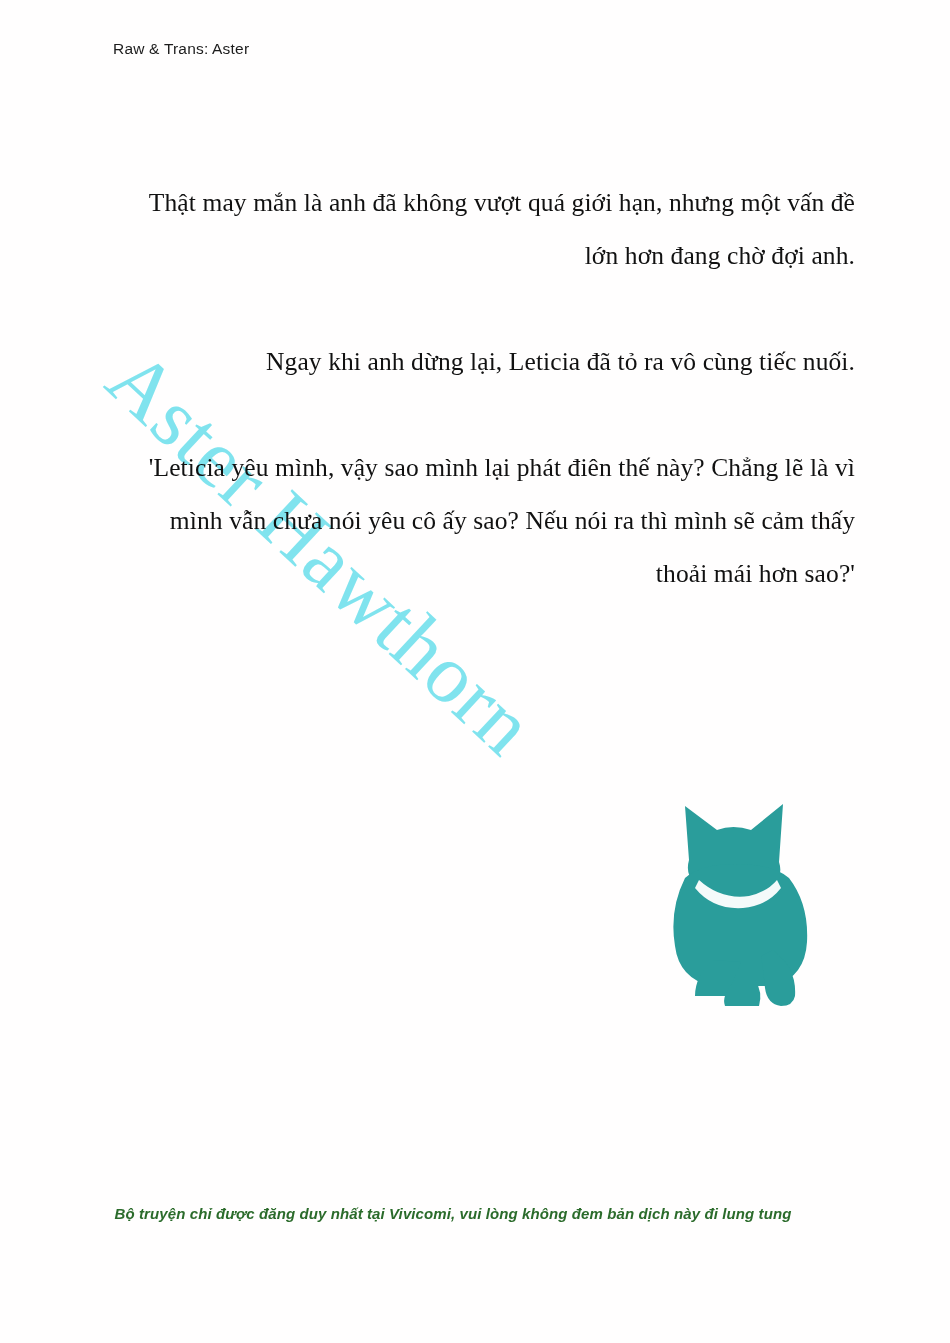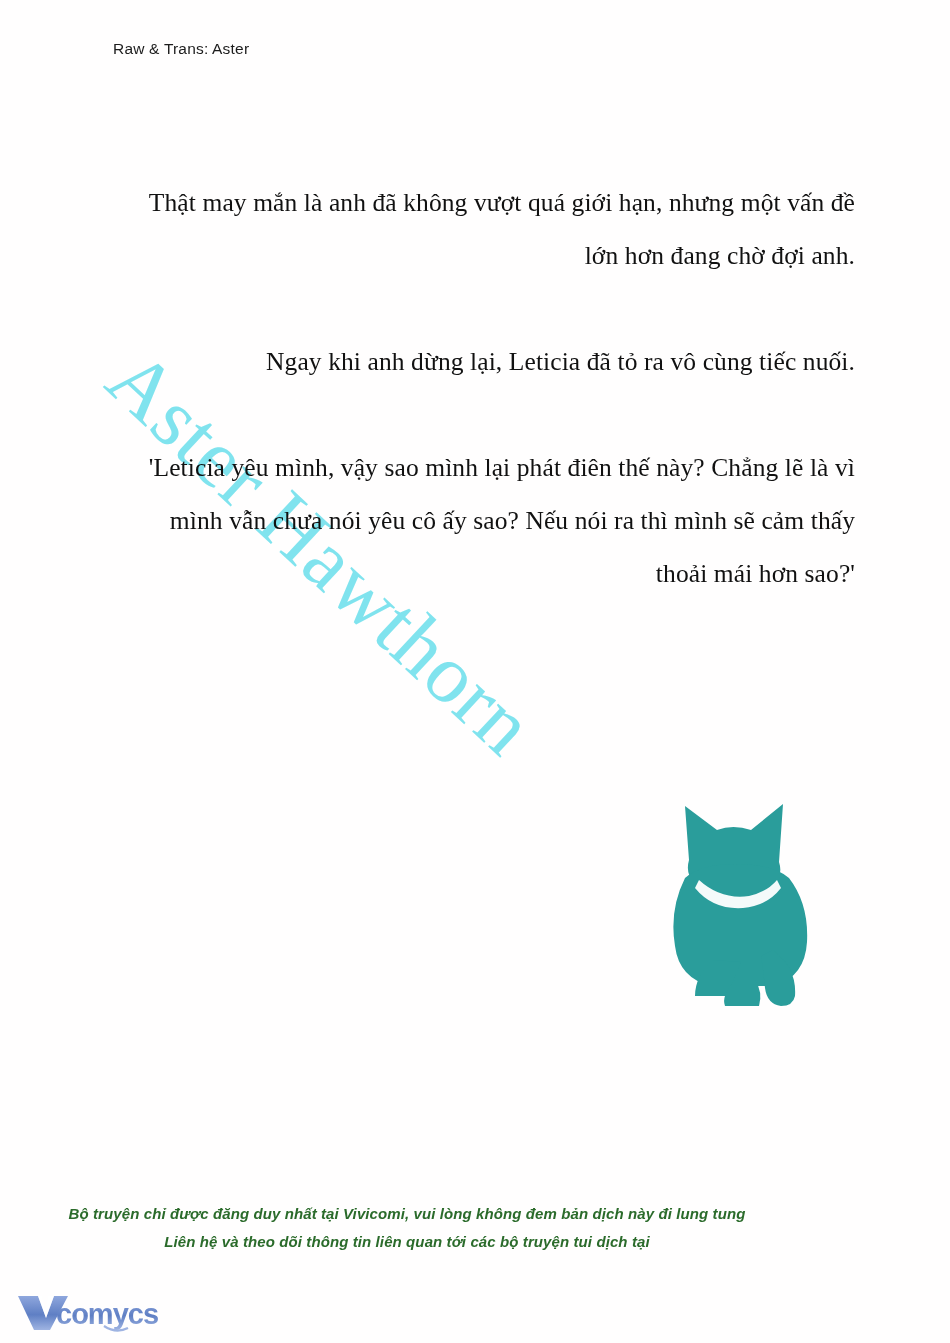--- a/index.html
+++ b/index.html
@@ -86,20 +86,21 @@
   }
 
   
   #footer {
     position: absolute;
     left: 0;
     top: 1200px;
     width: 814px;
     text-align: center;
     z-index: 3;
+    padding-left: 46px;
   }
   .footer-line {
     font-family: "Liberation Sans", sans-serif;
     font-style: italic;
     font-weight: bold;
     font-size: 15px;
     color: #2b6b2b;
     line-height: 28px;
     letter-spacing: 0.1px;
     white-space: nowrap;
@@ -146,35 +147,16 @@
 
         <path d="M80 180 Q66 196 70 206 L104 206 Q108 192 100 180 Z"></path>
       </g>
 
       <path d="M44 80 Q66 100 94 96 Q112 92 122 80 L126 88 Q112 106 88 108 Q58 110 40 88 Z" fill="#ffffff" opacity="0.95"></path>
     </svg>
   </div>
 
   <div id="footer">
     <div class="footer-line">Bộ truyện chỉ được đăng duy nhất tại Vivicomi, vui lòng không đem bản dịch này đi lung tung</div>
-    <div class="footer-line">Liên hệ và theo dõi thông tin liên quan tới các bộ truyện tui dịch tại</div>
   </div>
 
-  <div id="logo">
-    <svg viewBox="0 0 150 48" width="150" height="48" xmlns="http://www.w3.org/2000/svg">
-      <defs>
-        <linearGradient id="lg" x1="0" y1="0" x2="0" y2="1">
-          <stop offset="0%" stop-color="#8fa7dd"></stop>
-          <stop offset="55%" stop-color="#5f7fc4"></stop>
-          <stop offset="100%" stop-color="#9fb4e2"></stop>
-        </linearGradient>
-      </defs>
-
-      <path d="M6 8 L26 8 L34 30 L42 8 L56 8 L38 42 L22 42 Z" fill="url(#lg)"></path>
-      <path d="M26 8 L34 30 L42 8 L36 8 L33 20 L30 8 Z" fill="#ffffff" opacity="0.55"></path>
-
-      <text x="44" y="36" font-family="Liberation Sans, sans-serif" font-size="29" font-weight="bold" fill="url(#lg)" letter-spacing="-1">comycs</text>
-
-      <path d="M92 38 Q104 46 116 40" stroke="#9fb4e2" stroke-width="2.2" fill="none"></path>
-    </svg>
-  </div>
 
 </div>
 
 </body></html>

